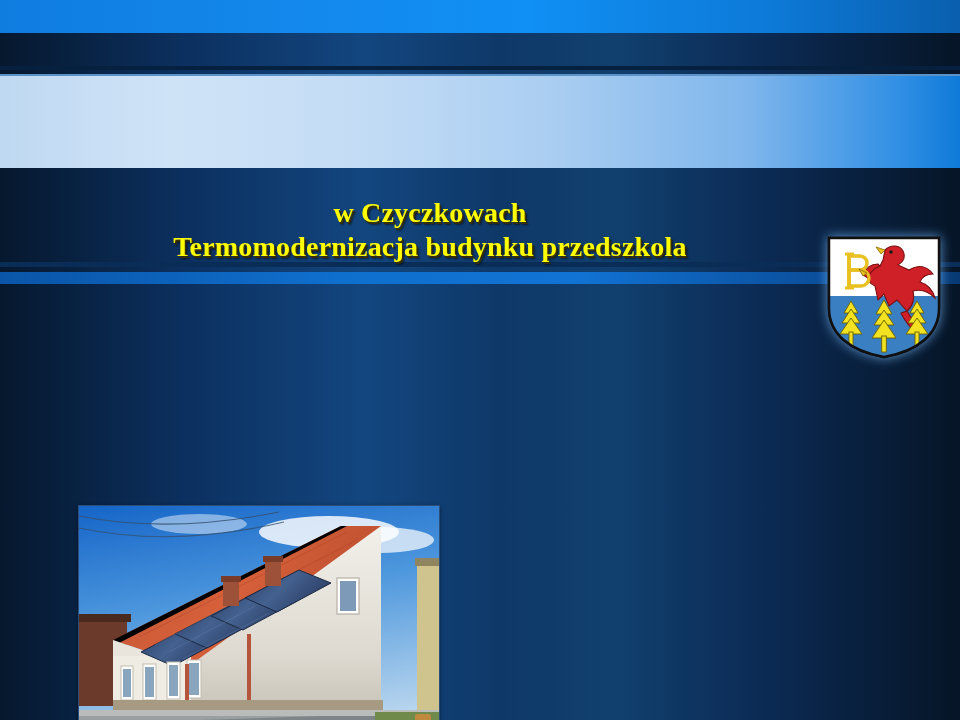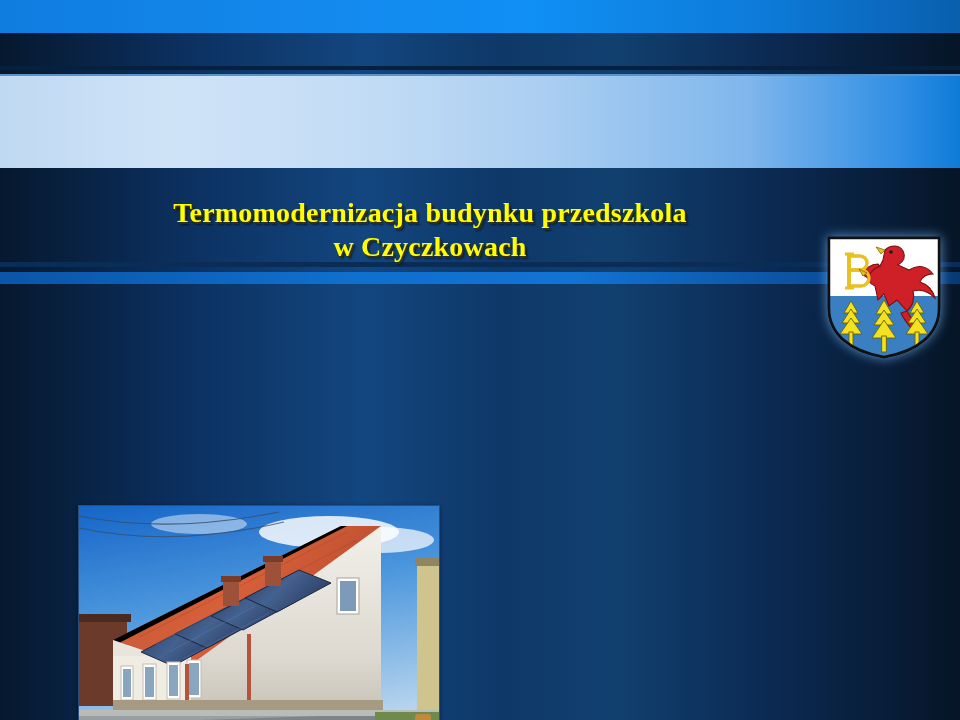--- a/index.html
+++ b/index.html
@@ -148,22 +148,22 @@
 <div id="slide">
   <div class="stripes"></div>
 
   <div class="top-strip"></div>
   <div class="top-strip-line"></div>
   <div class="title-band"></div>
   <div class="title-band-bottom"></div>
   <div class="title-band-bottom2"></div>
 
   <div class="slide-title">
+    <div>w Czyczkowach</div>
     <div>Termomodernizacja budynku przedszkola</div>
-    <div>w Czyczkowach</div>
   </div>
 
   
   <svg class="crest" viewBox="0 0 122 127">
     <defs>
       <clipPath id="shieldClip">
         <path d="M6,4 H116 V74 C116,100 95,117 61,123 C27,117 6,100 6,74 Z"></path>
       </clipPath>
     </defs>
     <path d="M6,4 H116 V74 C116,100 95,117 61,123 C27,117 6,100 6,74 Z" fill="#ffffff" stroke="#101010" stroke-width="2.5"></path>

